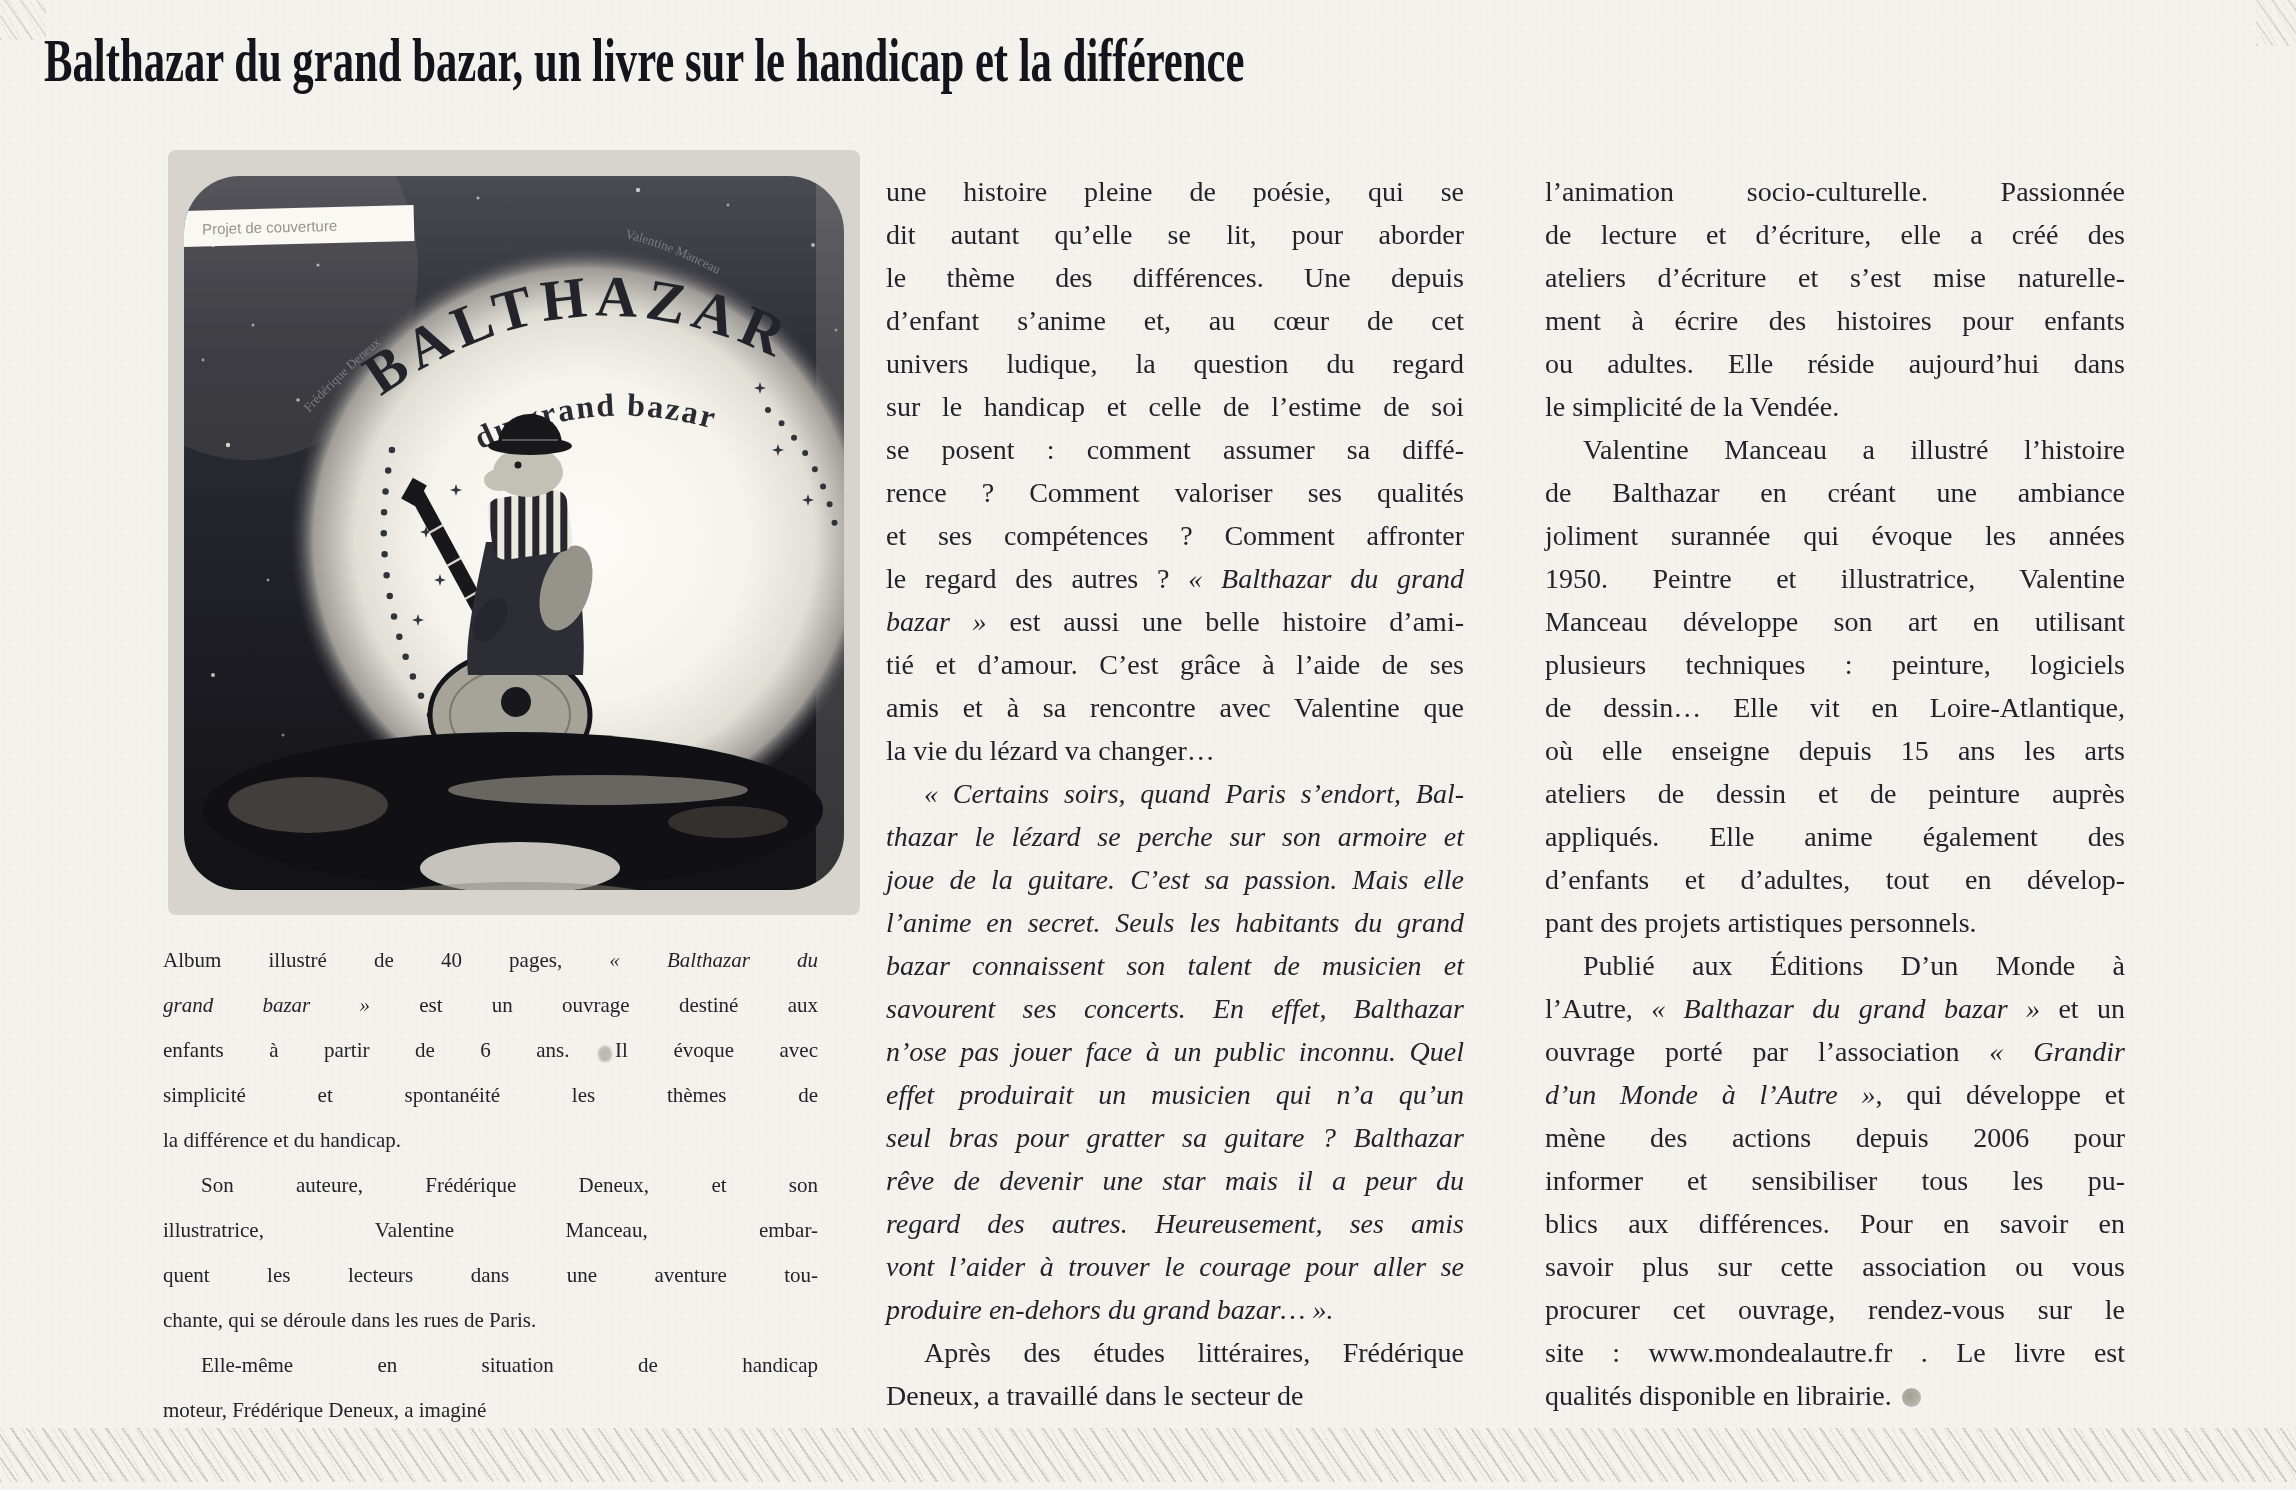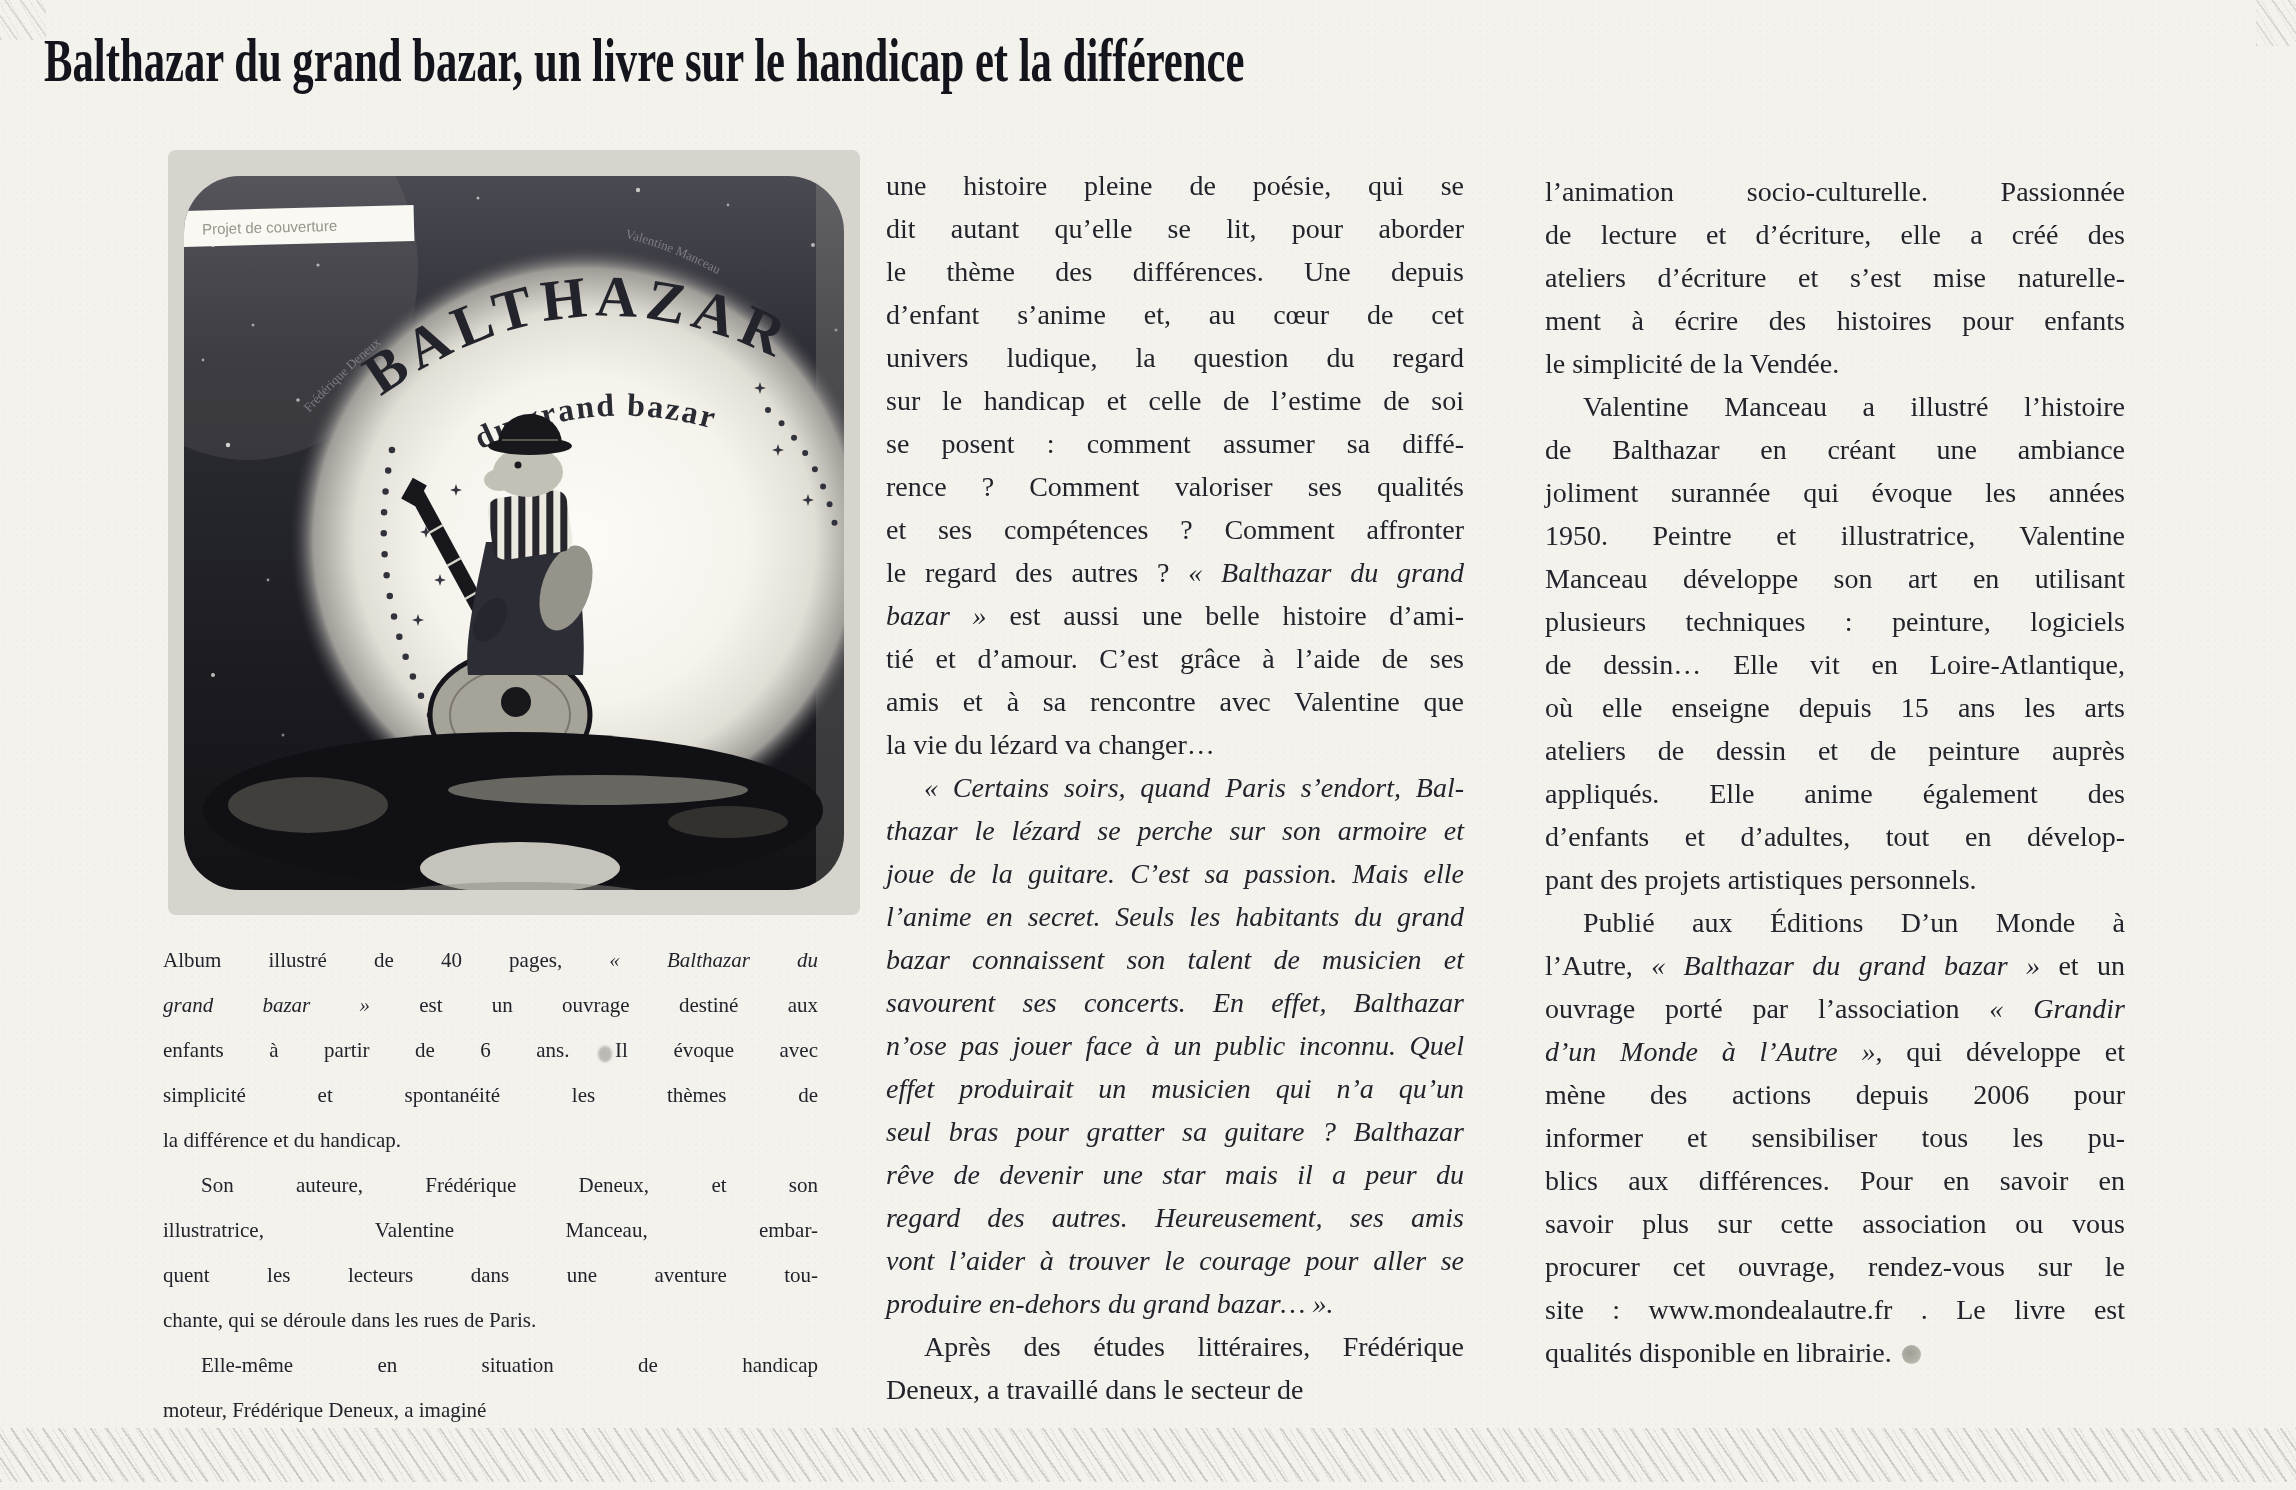--- a/index.html
+++ b/index.html
@@ -16,21 +16,21 @@
   .headline{
     position:absolute;left:44px;top:26px;
     font-size:61px;font-weight:bold;color:#14141c;
     letter-spacing:0px;white-space:nowrap;
     transform:scaleX(0.70);transform-origin:0 50%;
   }
   .cover-photo{position:absolute;left:168px;top:150px;width:692px;height:765px;}
   .col{position:absolute;}
   .col-left{left:163px;top:938px;width:655px;font-size:21px;line-height:45px;}
   .col-body{font-size:28px;line-height:43px;}
-  .col-middle{left:886px;top:164px;width:578px;}
+  .col-middle{left:886px;top:170px;width:578px;}
   .col-right{left:1545px;top:170px;width:580px;}
   .tline{text-align:justify;text-align-last:justify;white-space:nowrap;}
   .tline.end{text-align-last:left;}
   .tline.ind{text-indent:38px;}
   .it{font-style:italic;}
   .endmark{
     display:inline-block;width:19px;height:19px;border-radius:50%;
     background:radial-gradient(circle at 40% 40%, #a19e96 0%, #b3b0a8 55%, #ccc9c1 100%);
     margin-left:10px;vertical-align:-2px;
   }
@@ -222,20 +222,21 @@
       <div class="tline"><span class="it">vont l’aider à trouver le courage pour aller se</span></div>
       <div class="tline end"><span class="it">produire en-dehors du grand bazar… ».</span></div>
       <div class="tline ind"><span>Après des études littéraires, Frédérique</span></div>
       <div class="tline end"><span>Deneux, a travaillé dans le secteur de</span></div>
     </div>
   <div class="col col-body col-right">
       <div class="tline"><span>l’animation socio-culturelle. Passionnée</span></div>
       <div class="tline"><span>de lecture et d’écriture, elle a créé des</span></div>
       <div class="tline"><span>ateliers d’écriture et s’est mise naturelle-</span></div>
       <div class="tline"><span>ment à écrire des histoires pour enfants</span></div>
+      <div class="tline"><span>ou adultes. Elle réside aujourd’hui dans</span></div>
       <div class="tline end"><span>le simplicité de la Vendée.</span></div>
       <div class="tline ind"><span>Valentine Manceau a illustré l’histoire</span></div>
       <div class="tline"><span>de Balthazar en créant une ambiance</span></div>
       <div class="tline"><span>joliment surannée qui évoque les années</span></div>
       <div class="tline"><span>1950. Peintre et illustratrice, Valentine</span></div>
       <div class="tline"><span>Manceau développe son art en utilisant</span></div>
       <div class="tline"><span>plusieurs techniques : peinture, logiciels</span></div>
       <div class="tline"><span>de dessin… Elle vit en Loire-Atlantique,</span></div>
       <div class="tline"><span>où elle enseigne depuis 15 ans les arts</span></div>
       <div class="tline"><span>ateliers de dessin et de peinture auprès</span></div>

